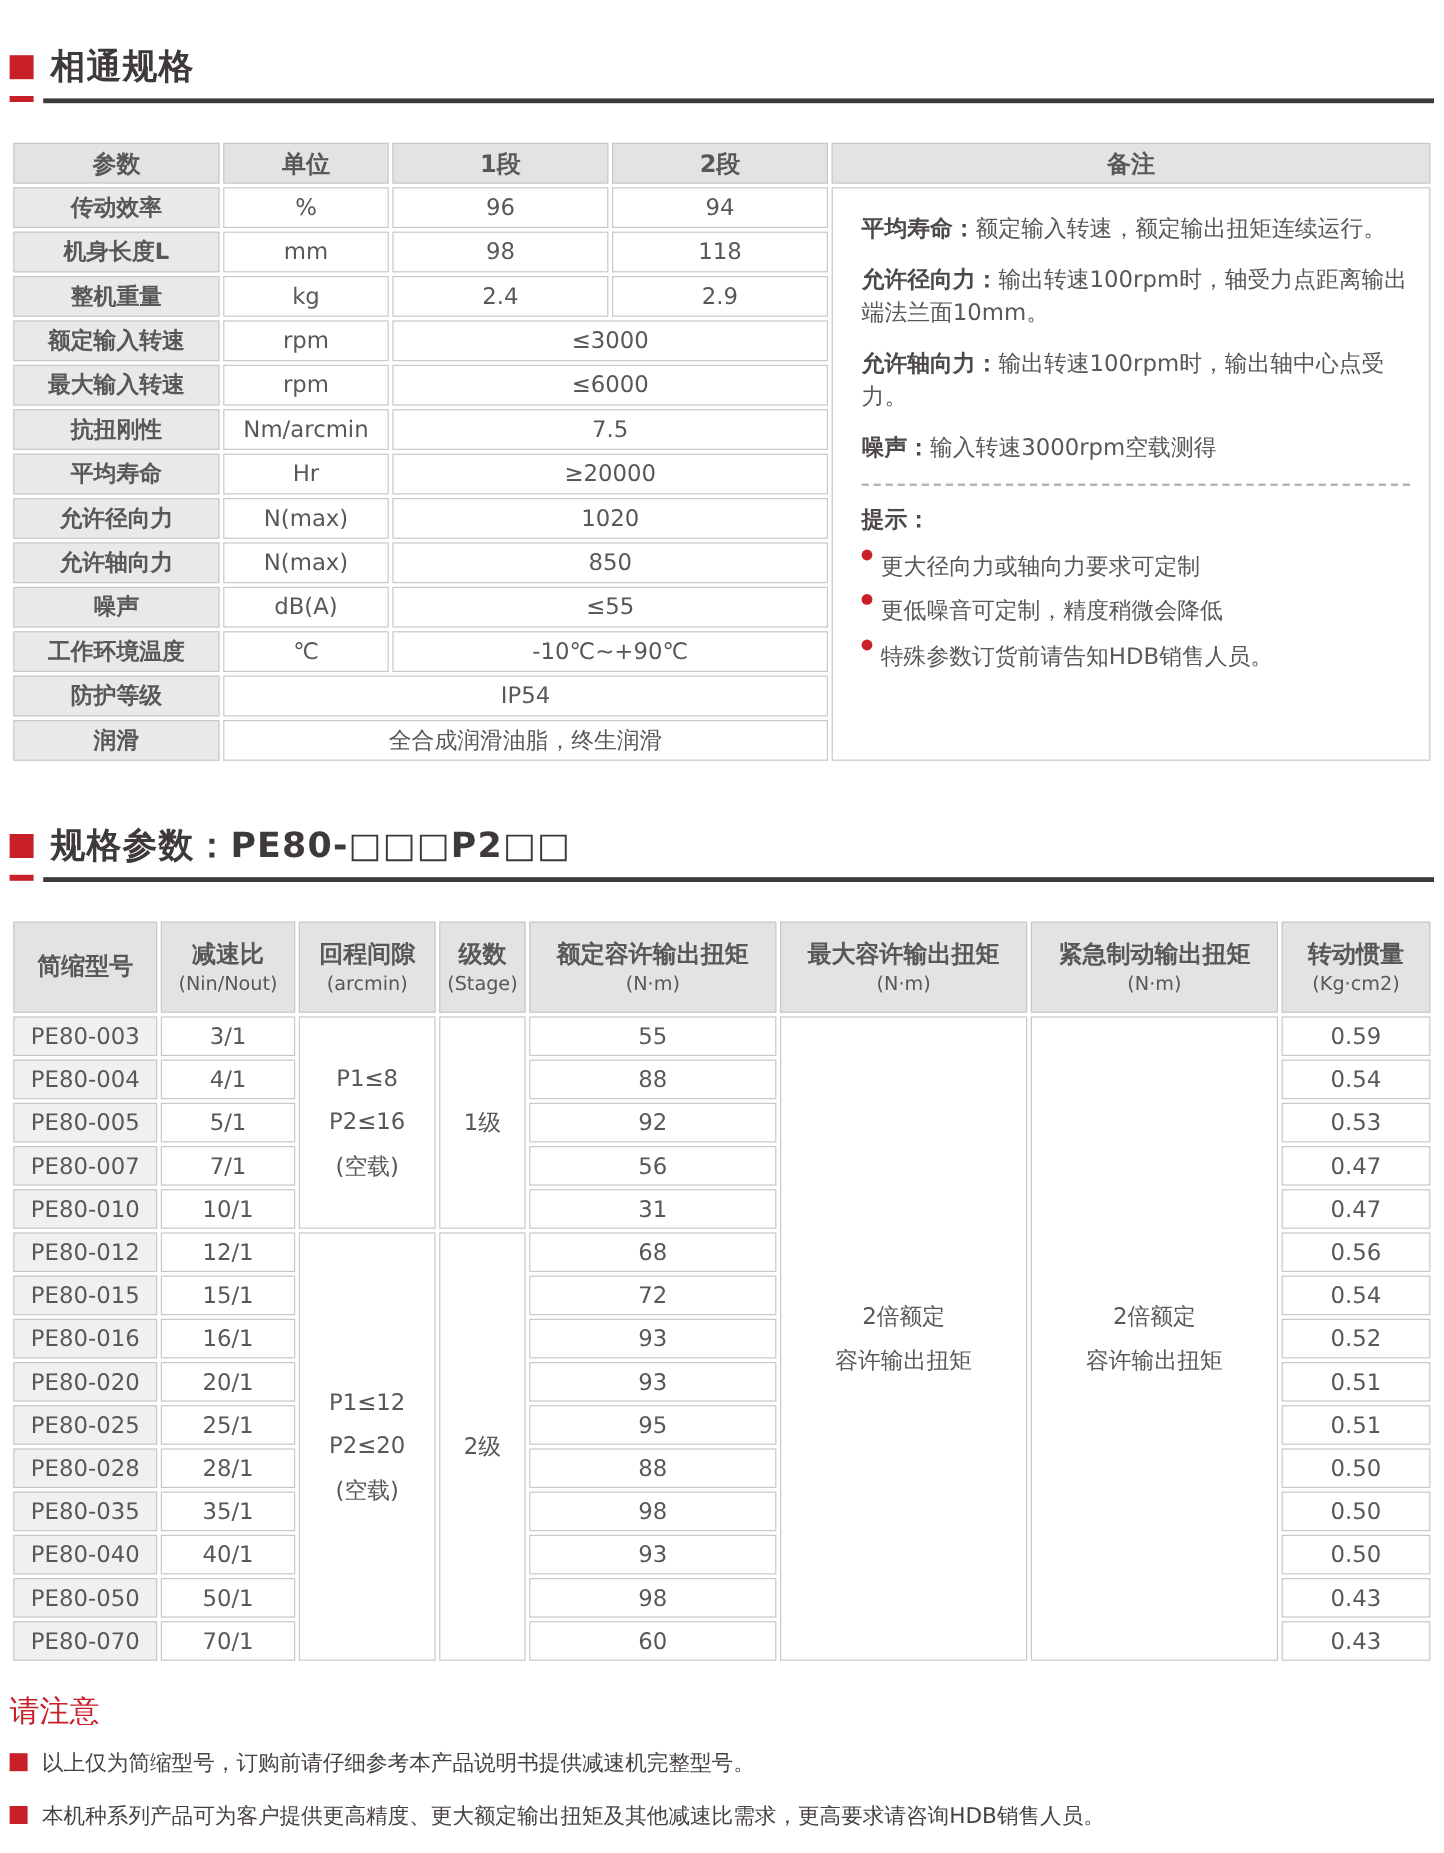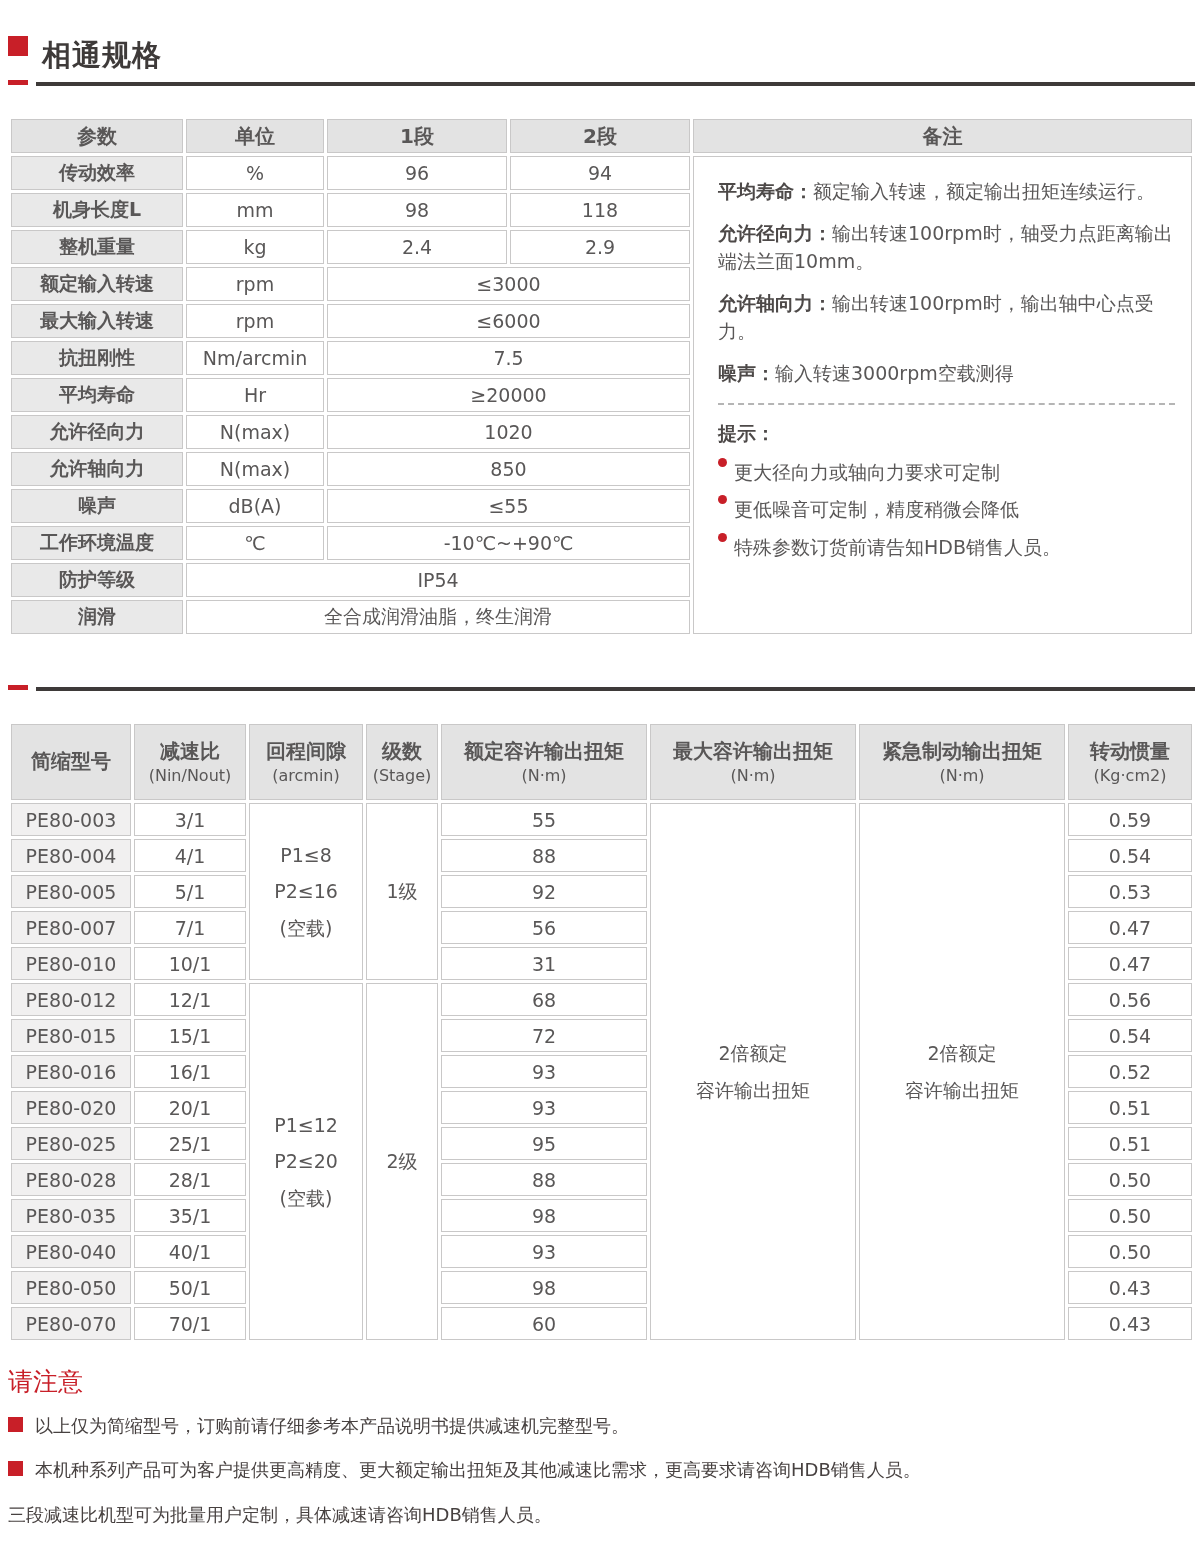--- a/index.html
+++ b/index.html
@@ -17,21 +17,21 @@
     width:1203px;
     min-height:1544px;
     background:#ffffff;
     font-family:"DejaVu Sans",sans-serif;
     color:var(--text);
   }
   .page{padding:36px 8px 10px 8px;}
 
   
   .section-header{margin-bottom:30px;}
-  .section-title-row{display:flex;align-items:flex-start;gap:14px;}
+  .section-title-row{display:flex;align-items:center;gap:14px;}
   .red-square{width:20px;height:20px;background:var(--red);flex:none;}
   .section-title{font-size:29px;font-weight:bold;color:var(--dark);letter-spacing:1px;white-space:nowrap;}
   .section-underline{position:relative;height:6px;margin-top:4px;}
   .section-underline .line-black{position:absolute;left:28px;right:0;top:2px;height:4px;background:var(--dark);}
   .section-underline .line-red{position:absolute;left:0;top:0;width:20px;height:5px;background:var(--red);}
 
   
   table{border-collapse:separate;border-spacing:3px;width:100%;table-layout:fixed;}
   th,td{
     border:1px solid var(--border);
@@ -186,20 +186,24 @@
           <td class="value-cell" colspan="3">IP54</td>
         </tr>
         <tr>
           <td class="label-cell">润滑</td>
           <td class="value-cell" colspan="3">全合成润滑油脂，终生润滑</td>
         </tr>
       </tbody>
   </table>
 
   <div class="section-header" style="margin-top:48px;">
+    <div class="section-title-row">
+      <div class="red-square"></div>
+      <div class="section-title">规格参数：PE80-□□□P2□□</div>
+    </div>
     <div class="section-underline">
       <div class="line-red"></div>
       <div class="line-black"></div>
     </div>
   </div>
 
   <table id="spec-table">
     <colgroup>
       <col style="width:120px">
         <col style="width:112px">

